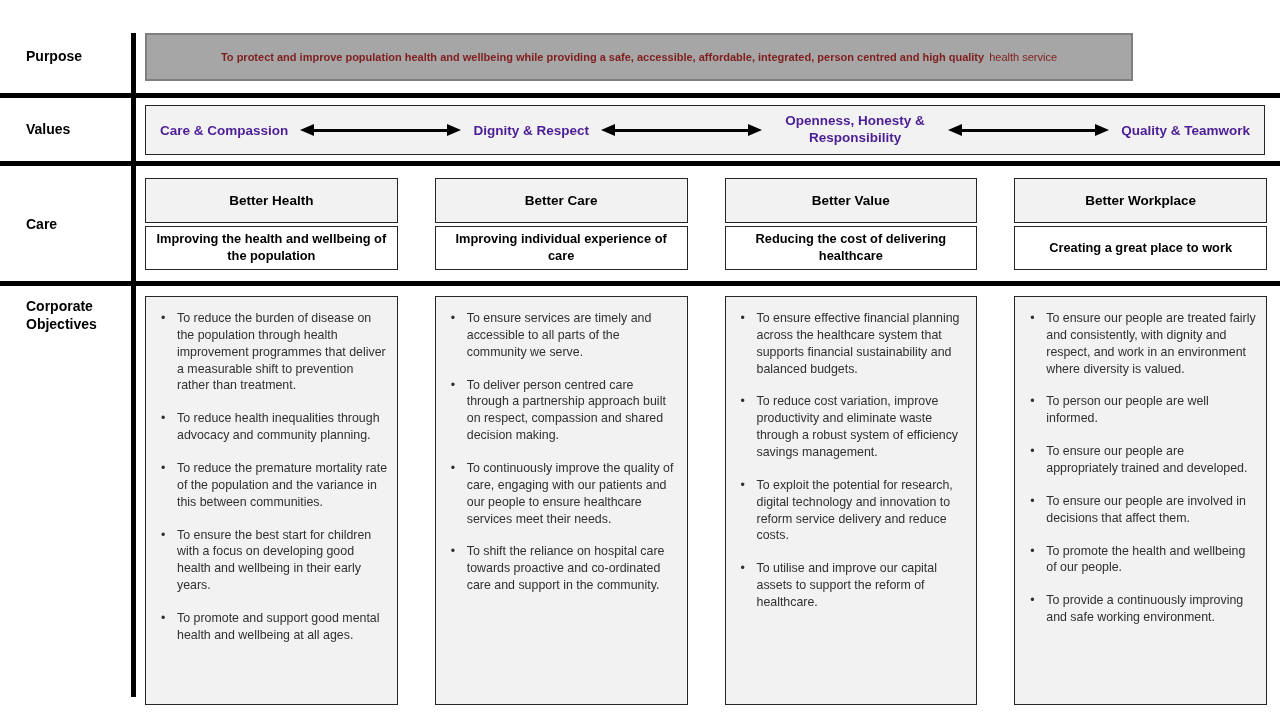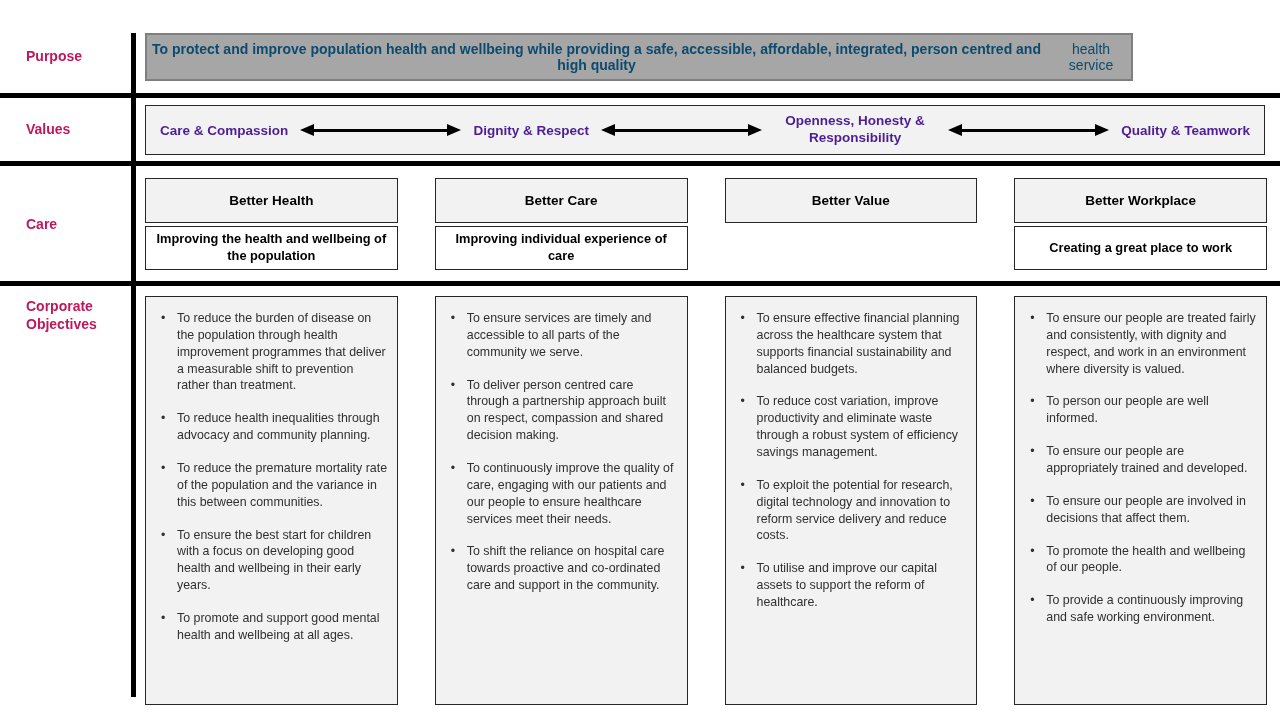--- a/index.html
+++ b/index.html
@@ -8,33 +8,33 @@
     font-family:"Liberation Sans", sans-serif; color:#262626; overflow:hidden;
   }
   
   .vline { position:absolute; left:131px; top:33px; width:5px; height:664px; background:#000; }
   .hline { position:absolute; left:0; width:1280px; height:5px; background:#000; }
   .hline.h1 { top:93px; } .hline.h2 { top:161px; } .hline.h3 { top:281px; }
 
   
   .row-label {
     position:absolute; left:26px; width:102px; font-weight:bold; font-size:14px;
-    display:flex; align-items:center; color:#be185d; line-height:1.25;
+    display:flex; align-items:center; color:#000000; line-height:1.25;
   }
   .row-label.purpose { top:33px; height:48px; }
   .row-label.values  { top:105px; height:50px; }
   .row-label.aims    { top:178px; height:94px; }
   .row-label.corp    { top:298px; height:auto; align-items:flex-start; }
 
   
   .purpose-box {
     position:absolute; left:145px; top:33px; width:988px; height:48px; box-sizing:border-box;
     background:#a6a6a6; border:2px solid #7f7f7f;
     display:flex; align-items:center; justify-content:center;
-    color:#0c4a6e; font-size:14px; font-weight:bold; text-align:center;
+    color:#7f1d1d; font-size:11px; font-weight:bold; text-align:center;
   }
   .purpose-box .suffix { font-weight:normal; margin-left:5px; }
 
   
   .values-box {
     position:absolute; left:145px; top:105px; width:1120px; height:50px; box-sizing:border-box;
     background:#f2f2f2; border:1px solid #262626;
     display:flex; align-items:center; padding:0 14px;
     font-weight:bold; font-size:13.5px; color:#4c1d95;
   }
@@ -131,20 +131,23 @@
         <span>Better Care</span>
       </div>
       <div class="aim-desc">
         <span>Improving individual experience of care</span>
       </div>
     </div>
     <div class="aim-col">
       <div class="aim-header">
         <span>Better Value</span>
       </div>
+      <div class="aim-desc">
+        <span>Reducing the cost of delivering healthcare</span>
+      </div>
     </div>
     <div class="aim-col">
       <div class="aim-header">
         <span>Better Workplace</span>
       </div>
       <div class="aim-desc">
         <span>Creating a great place to work</span>
       </div>
     </div>
   </div>

